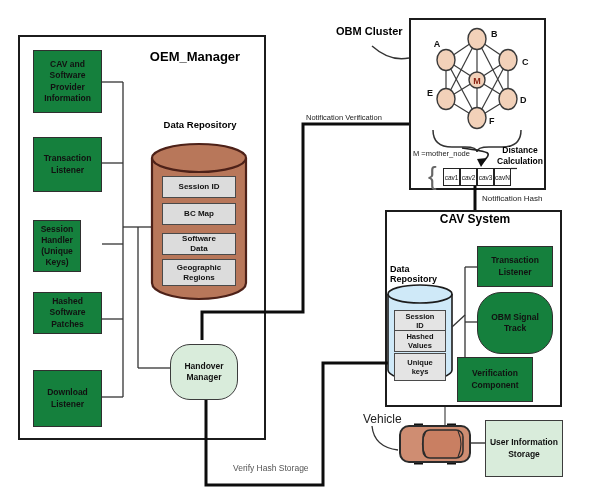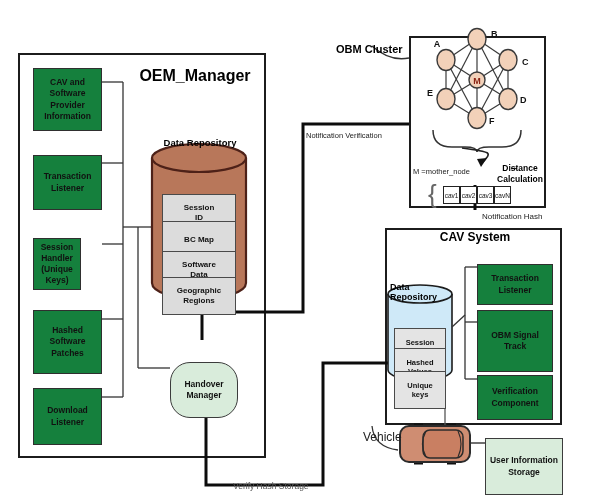--- a/index.html
+++ b/index.html
@@ -1,31 +1,31 @@
 <!DOCTYPE html>
 <html><head>
 <meta charset="utf-8">
 <style>
   html,body{margin:0;padding:0;background:#fff;}
   #stage{
     position:relative;width:601px;height:504px;background:#ffffff;
     font-family:"Liberation Sans", sans-serif;overflow:hidden;
   }
-  .abs{position:absolute;box-sizing:border-box;margin-top:18px;}
+  .abs{position:absolute;box-sizing:border-box;}
   .frame{border:2px solid #1c1c1c;background:#fff;}
   .box{
     background:#15803d;border:1.5px solid #2f2f2f;color:#111;
     display:flex;align-items:center;justify-content:center;text-align:center;
     font-size:8.5px;font-weight:700;line-height:1.3;padding:2px;
   }
   .green{background:#d9ecdb;border:1.5px solid #3c3c3c;}
   .cylrow{
     background:#dcdcdc;border:1px solid #4a4a4a;color:#111;
     display:flex;align-items:center;justify-content:center;text-align:center;
-    font-size:8px;font-weight:700;line-height:1.2;padding:18px;
+    font-size:8px;font-weight:700;line-height:1.2;padding:10px;
   }
   .cylrow.blue{background:#e4e4e4;font-size:7.5px;}
   .btitle{font-weight:700;color:#000;text-align:center;}
   .lbl{color:#222;white-space:nowrap;}
   .cell{
     border:1px solid #222;background:#fff;color:#111;
     display:flex;align-items:center;justify-content:center;
     font-size:6.5px;font-weight:400;
   }
   svg{position:absolute;left:0;top:0;}
@@ -134,26 +134,26 @@
       <rect x="447" y="423.5" width="9" height="5" fill="#111"></rect>
       <rect x="414" y="459.5" width="9" height="5" fill="#111"></rect>
       <rect x="447" y="459.5" width="9" height="5" fill="#111"></rect>
       <rect x="400" y="426" width="70" height="36" rx="9" fill="#cf8d72" stroke="#2b2b2b" stroke-width="2"></rect>
       <rect x="423" y="430" width="40" height="28" rx="7" fill="#c97f62" stroke="#2b2b2b" stroke-width="1.5"></rect>
       <path d="M426,431 Q419,444 426,457" fill="none" stroke="#2b2b2b" stroke-width="1.3"></path>
       <path d="M458,431 Q464,444 458,457" fill="none" stroke="#2b2b2b" stroke-width="1.1"></path>
     </g>
   </svg>
 
-  <div class="abs btitle z3" style="left:130px;top:49px;width:130px;font-size:16px;">OEM_Manager</div>
+  <div class="abs btitle z3" style="left:130px;top:49px;width:130px;font-size:13px;">OEM_Manager</div>
 
   <div class="abs box z3" style="left:33px;top:50px;width:69px;height:63px;">CAV and Software Provider Information</div>
   <div class="abs box z3" style="left:33px;top:137px;width:69px;height:55px;">Transaction Listener</div>
   <div class="abs box z3" style="left:33px;top:220px;width:48px;height:52px;">Session Handler (Unique Keys)</div>
-  <div class="abs box z3" style="left:33px;top:292px;width:69px;height:64px;">Hashed Software Patches</div>
+  <div class="abs box z3" style="left:33px;top:292px;width:69px;height:42px;">Hashed Software Patches</div>
   <div class="abs box z3" style="left:33px;top:370px;width:69px;height:57px;">Download Listener</div>
 
   <div class="abs btitle z3" style="left:150px;top:119px;width:100px;font-size:9.5px;">Data Repository</div>
 
   <div class="abs cylrow z3" style="left:162px;top:176px;width:74px;height:21px;">Session ID</div>
   <div class="abs cylrow z3" style="left:162px;top:203px;width:74px;height:22px;">BC Map</div>
   <div class="abs cylrow z3" style="left:162px;top:233px;width:74px;height:22px;">Software Data</div>
   <div class="abs cylrow z3" style="left:162px;top:259px;width:74px;height:27px;">Geographic Regions</div>
 
   <div class="abs box green z3" style="left:170px;top:344px;width:68px;height:56px;border-radius:20px;">Handover Manager</div>
@@ -173,19 +173,19 @@
   <div class="abs lbl z3" style="left:233px;top:463px;font-size:8.5px;color:#555;">Verify Hash Storage</div>
 
   <div class="abs btitle z3" style="left:395px;top:212px;width:160px;font-size:12px;">CAV System</div>
   <div class="abs btitle z3" style="left:390px;top:264px;width:60px;font-size:9px;text-align:left;">Data Repository</div>
 
   <div class="abs cylrow blue z3" style="left:394px;top:310px;width:52px;height:17px;">Session ID</div>
   <div class="abs cylrow blue z3" style="left:394px;top:330px;width:52px;height:21px;">Hashed Values</div>
   <div class="abs cylrow blue z3" style="left:394px;top:353px;width:52px;height:28px;">Unique keys</div>
 
   <div class="abs box z3" style="left:477px;top:246px;width:76px;height:41px;">Transaction Listener</div>
-  <div class="abs box z3" style="left:477px;top:292px;width:76px;height:62px;">OBM Signal Track</div>
-  <div class="abs box z3" style="left:477px;top:357px;width:76px;height:45px;">Verification Component</div>
+  <div class="abs box z3" style="left:477px;top:292px;width:76px;height:62px;border-radius:24px;">OBM Signal Track</div>
+  <div class="abs box z3" style="left:457px;top:357px;width:76px;height:45px;">Verification Component</div>
 
   <div class="abs lbl z3" style="left:363px;top:412px;font-size:12px;">Vehicle</div>
   <div class="abs box green z3" style="left:485px;top:420px;width:78px;height:57px;">User Information Storage</div>
 
 </div>
 
 </body></html>

